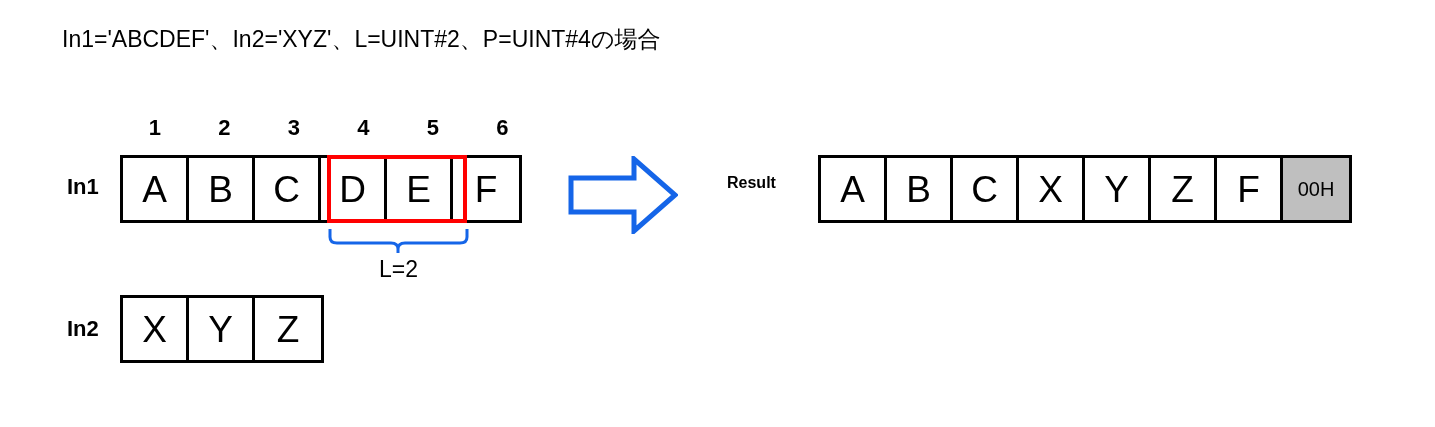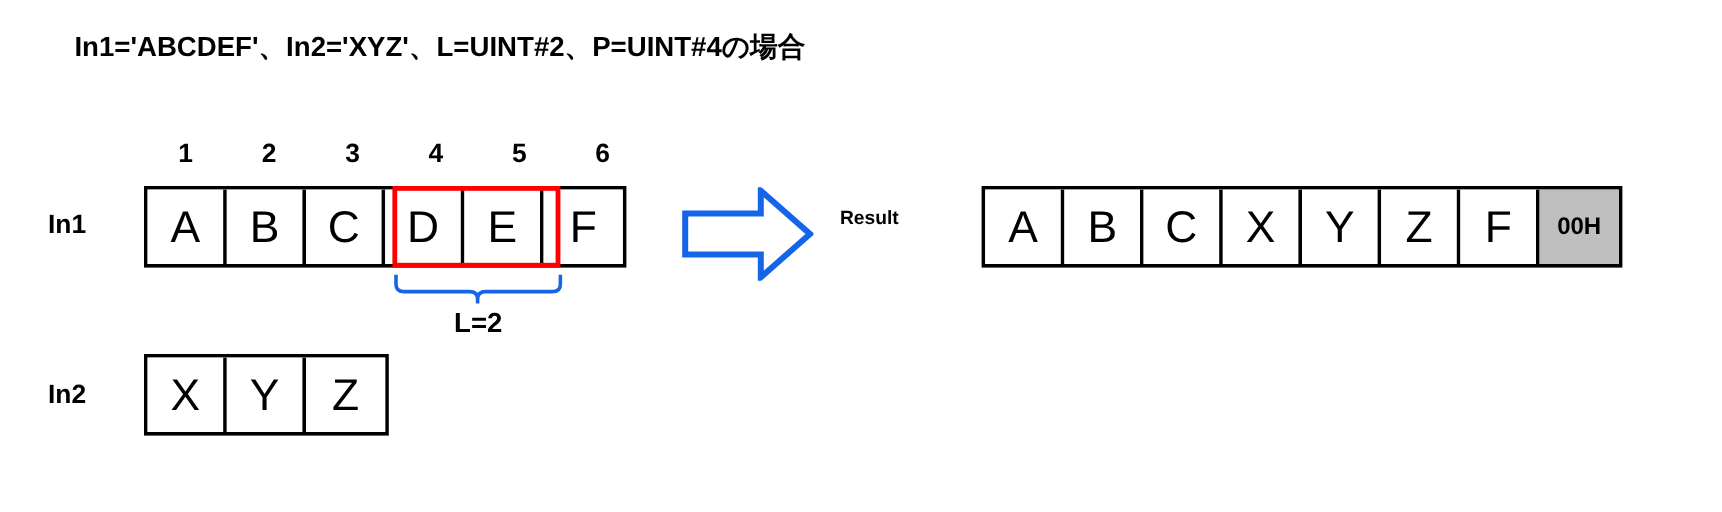--- a/index.html
+++ b/index.html
@@ -15,21 +15,21 @@
     font-family: "Liberation Sans", sans-serif;
     color: #000000;
   }
 
   
   #diagram-title {
     position: absolute;
     left: 62px;
     top: 24px;
     font-size: 23px;
-    font-weight: bold;
+    font-weight: normal;
     letter-spacing: 0px;
     white-space: nowrap;
   }
 
   
   .cell-row {
     position: absolute;
     display: flex;
     border: 3px solid #000000;
     box-sizing: content-box;
@@ -45,29 +45,30 @@
     justify-content: center;
     font-size: 37px;
     font-weight: normal;
     background: #ffffff;
     line-height: 1;
   }
   .cell:last-child { border-right: none; }
   .cell.filler {
     background: #bfbfbf;
     font-size: 20px;
-    font-weight: bold;
+    font-weight: normal;
   }
 
   
   .row-label {
     position: absolute;
     font-size: 22px;
     font-weight: bold;
     white-space: nowrap;
+    margin-left: 27px;
   }
 
   
   #index-numbers {
     position: absolute;
     left: 120px;
     top: 117px;
     display: flex;
   }
   #index-numbers .idx {
@@ -98,21 +99,21 @@
     width: 141px;
     height: 26px;
   }
   #length-label {
     position: absolute;
     left: 328px;
     top: 256px;
     width: 141px;
     text-align: center;
     font-size: 23px;
-    font-weight: bold;
+    font-weight: normal;
   }
 
   
   #flow-arrow {
     position: absolute;
     left: 568px;
     top: 156px;
     width: 110px;
     height: 78px;
   }

